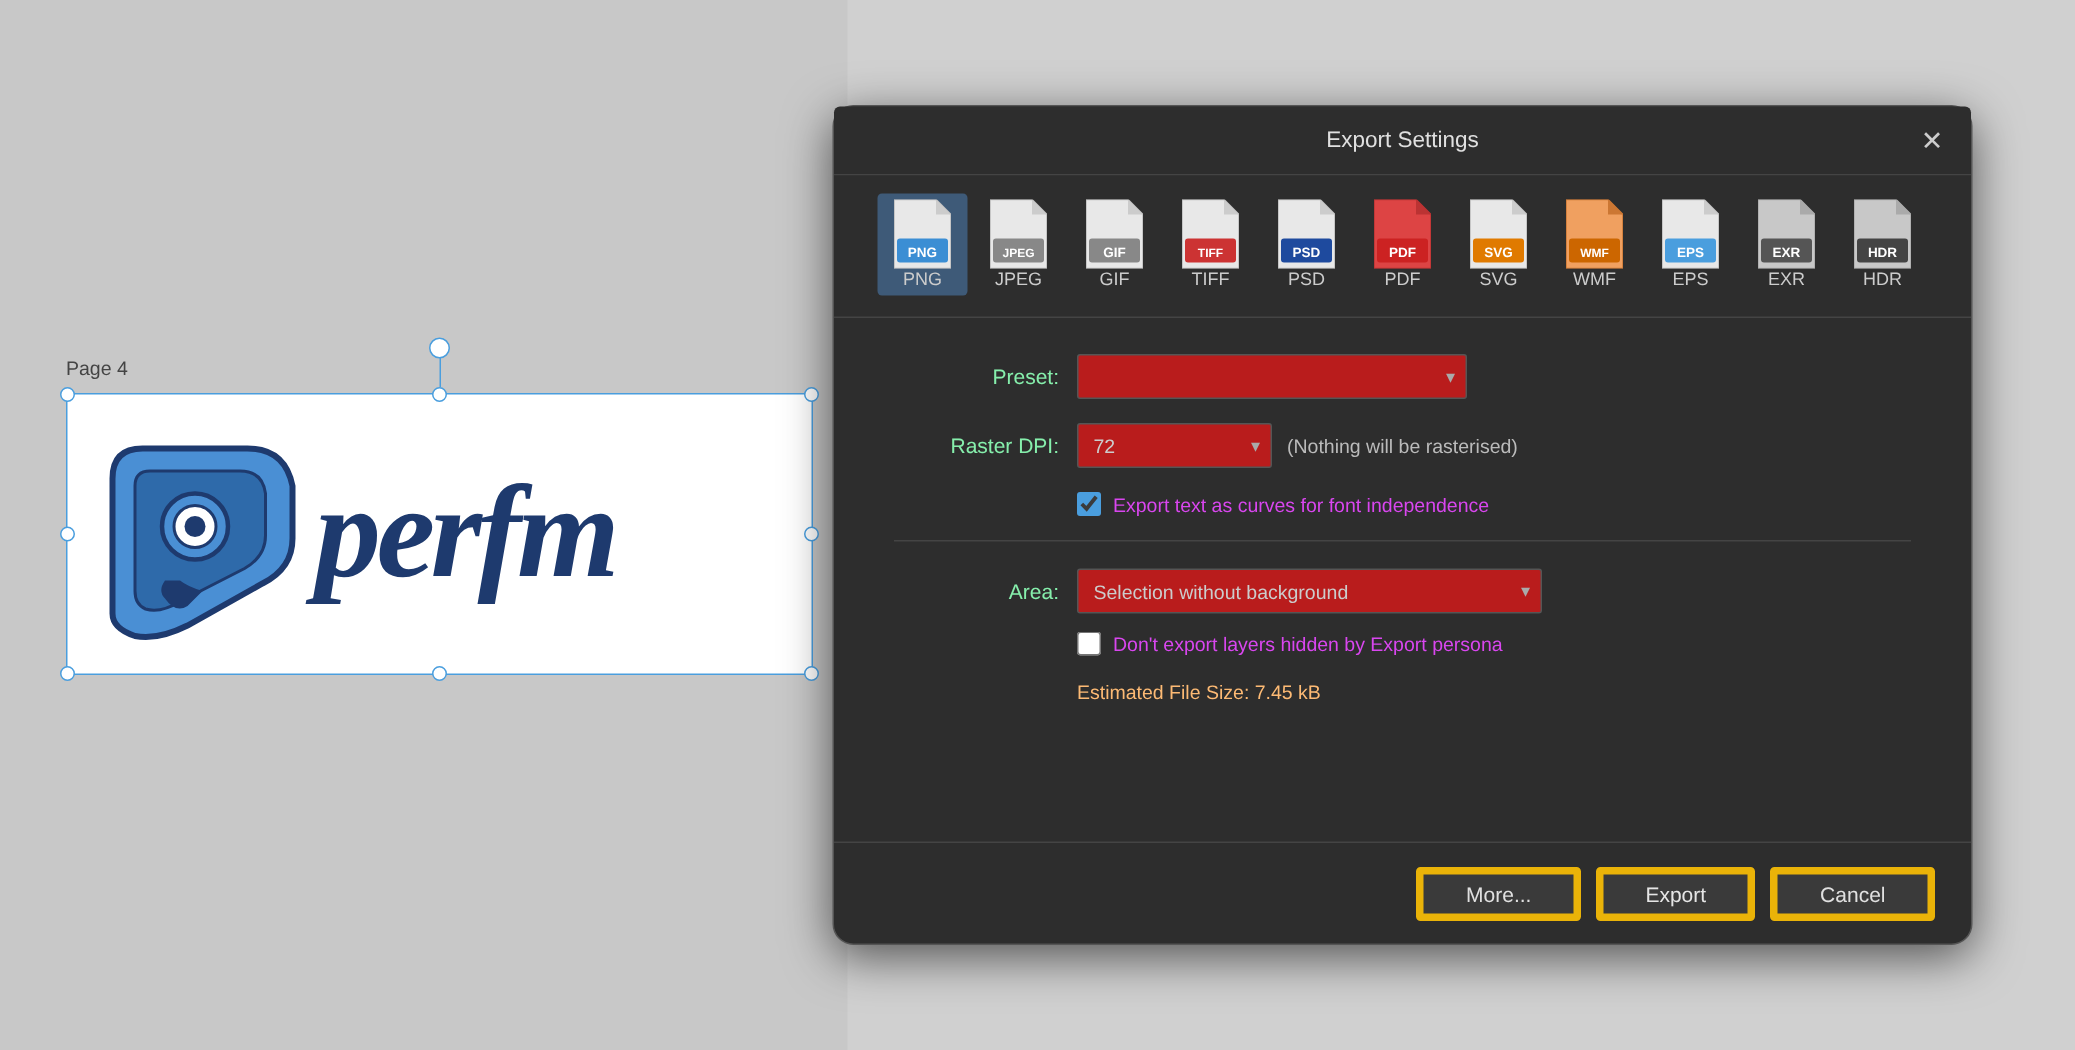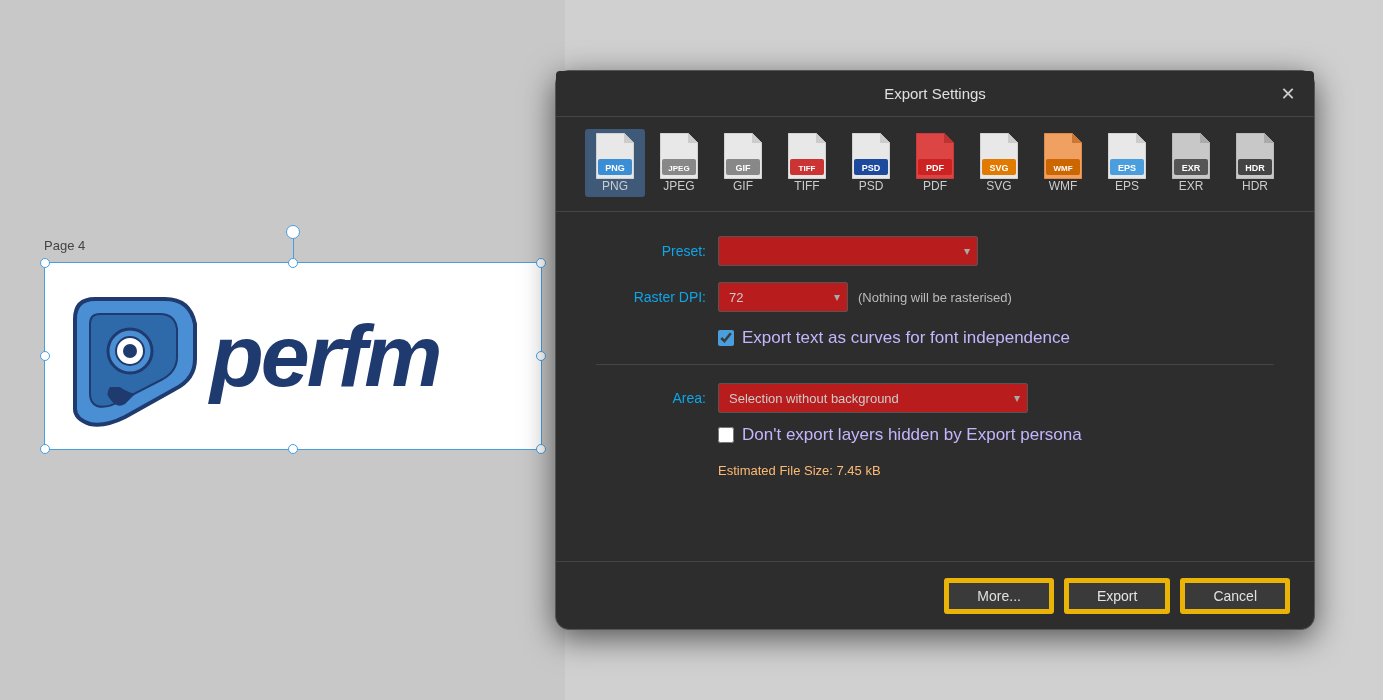--- a/index.html
+++ b/index.html
@@ -82,20 +82,21 @@
     
     .logo-container {
       position: absolute;
       top: 0; left: 0;
       width: 100%;
       height: 100%;
       display: flex;
       align-items: center;
       padding-left: 10px;
       overflow: hidden;
+      font-family: Liberation Serif, serif;
     }
 
     .logo-text {
       font-size: 88px;
       font-weight: 900;
       color: #1e3a6e;
       letter-spacing: -3px;
       margin-left: 5px;
       line-height: 1;
       font-style: italic;
@@ -181,21 +182,21 @@
       padding: 24px 40px 20px;
     }
 
     .form-row {
       display: flex;
       align-items: center;
       margin-bottom: 16px;
     }
 
     .form-label {
-      color: #0ea5e9;
+      color: #86efac;
       font-size: 14px;
       min-width: 110px;
       text-align: right;
       margin-right: 12px;
     }
 
     .form-control-wrapper {
       display: flex;
       align-items: center;
       gap: 10px;
@@ -243,22 +244,22 @@
 
     .checkbox-row input[type="checkbox"] {
       width: 16px;
       height: 16px;
       margin-right: 8px;
       accent-color: #4a9ede;
       cursor: pointer;
     }
 
     .checkbox-label {
-      color: #c4b5fd;
-      font-size: 17px;
+      color: #d946ef;
+      font-size: 13px;
     }
 
     .divider {
       height: 1px;
       background: #444;
       margin: 10px 0 18px;
     }
 
     .area-row {
       display: flex;

